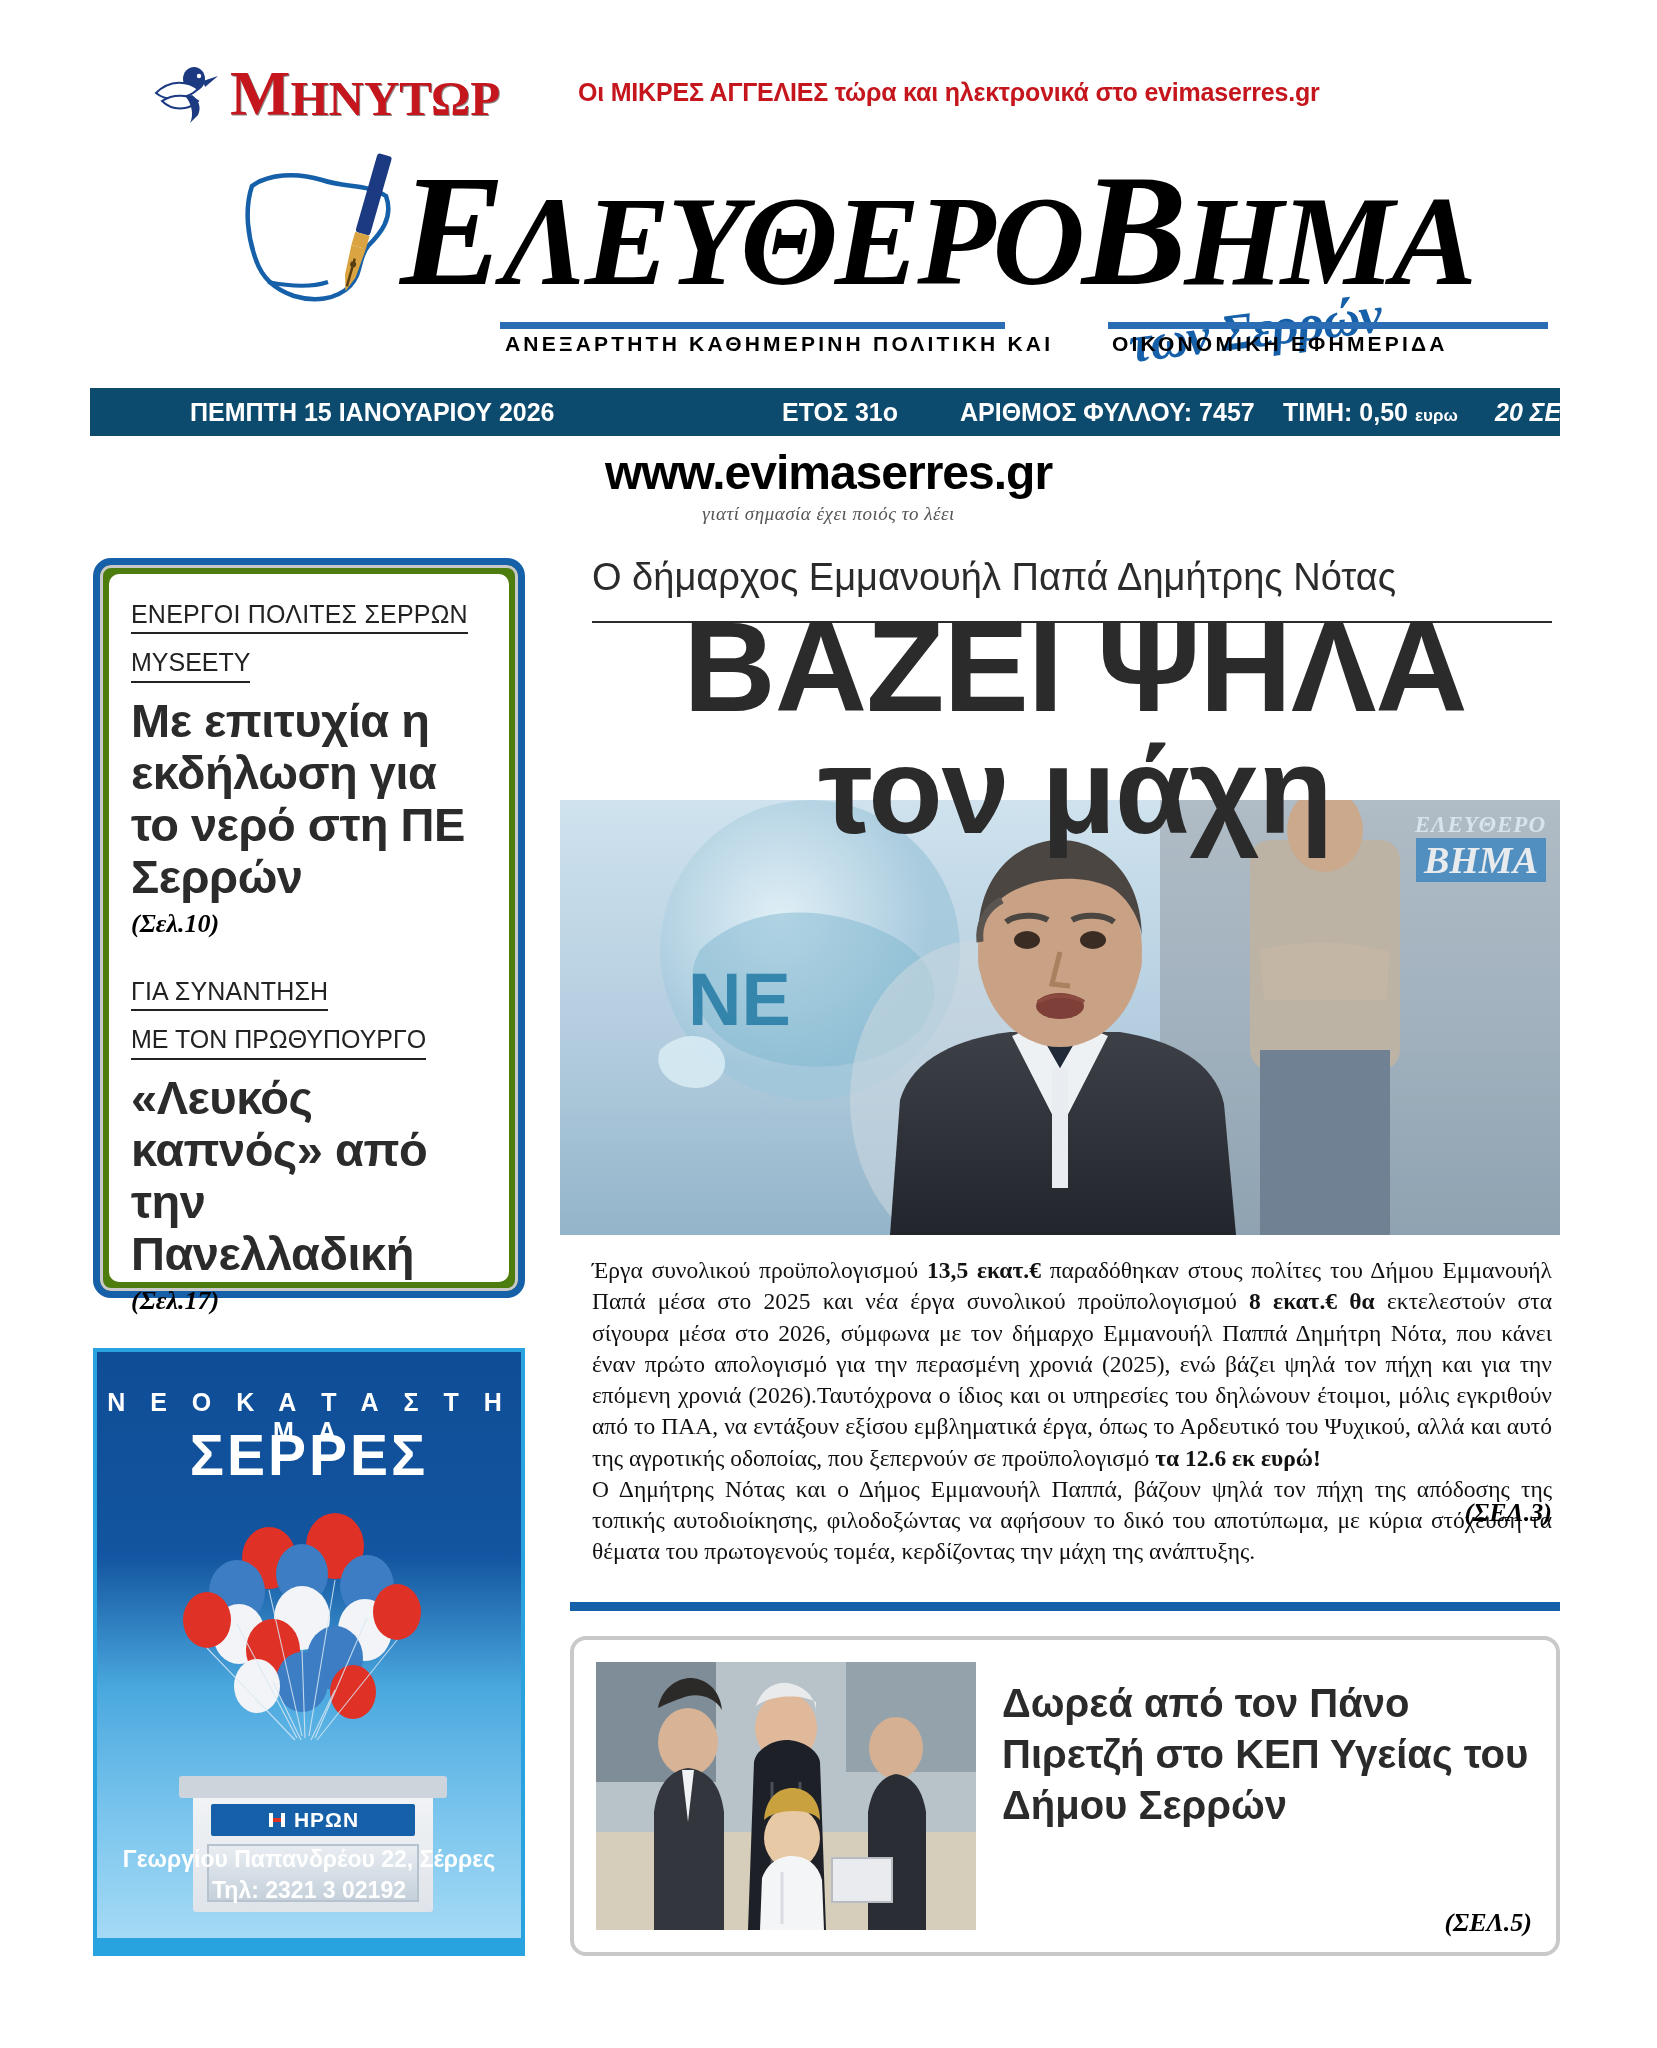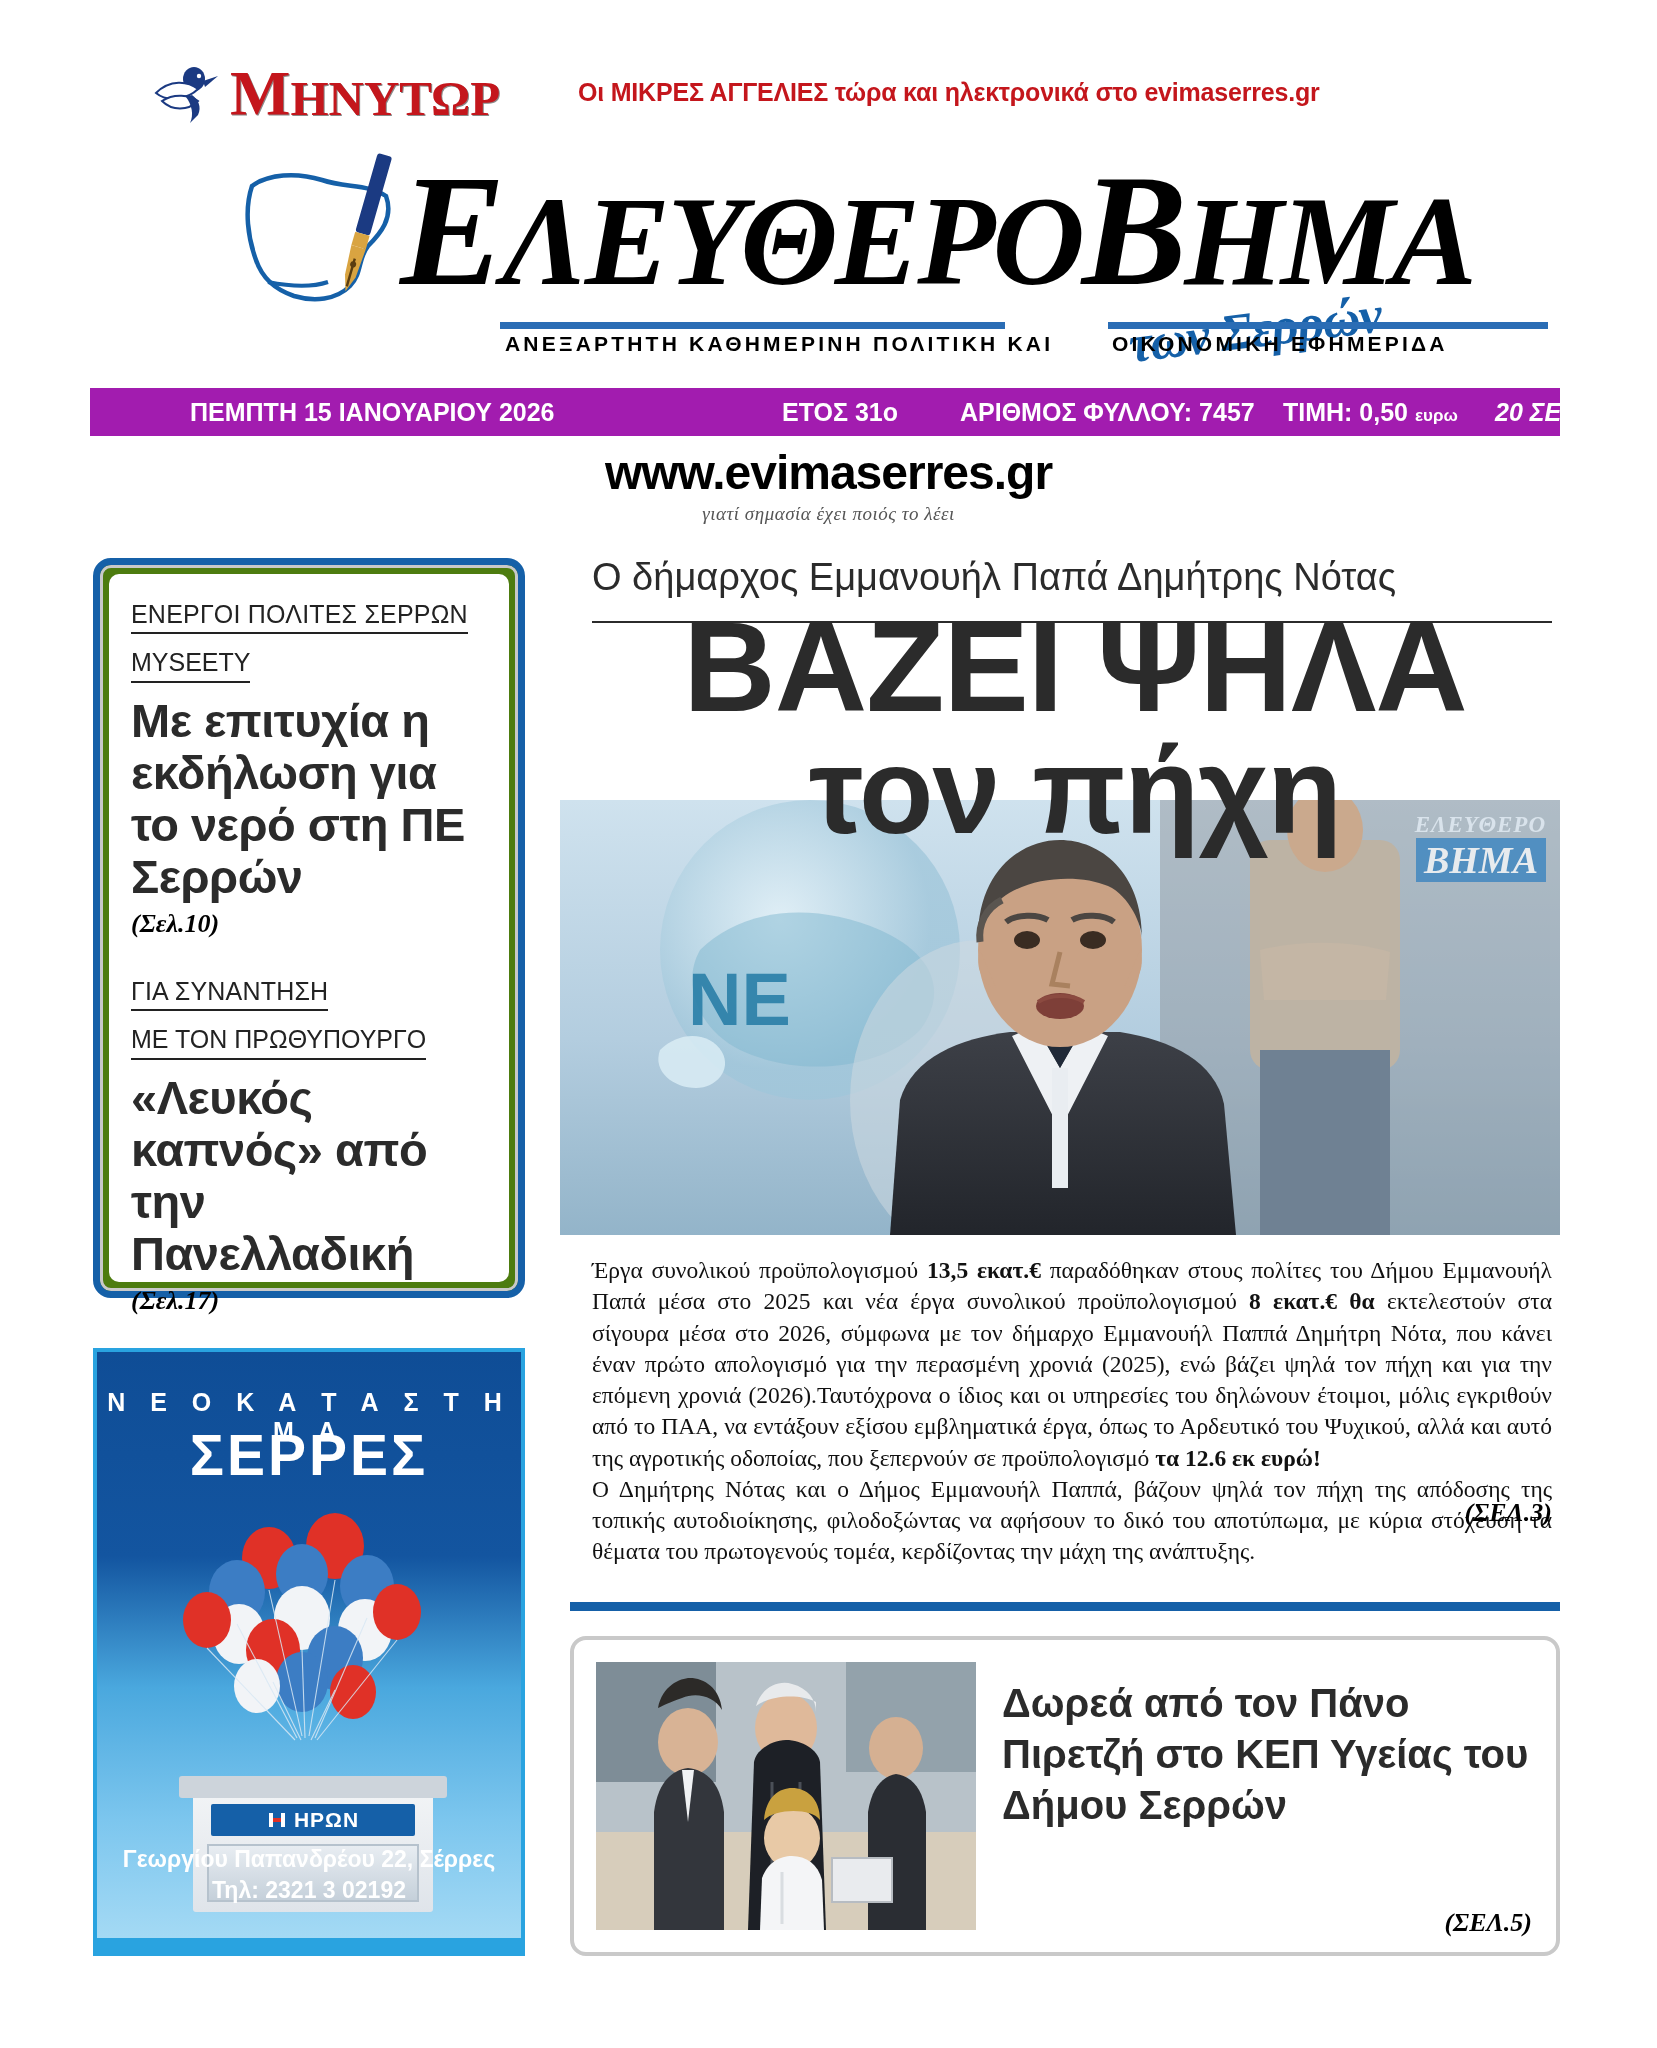--- a/index.html
+++ b/index.html
@@ -75,21 +75,21 @@
   }
   .sub-right{
     position:absolute; left:1112px; top:332px;
     font-size:21px; font-weight:bold; letter-spacing:3.2px;
     white-space:nowrap;
   }
 
   
   .date-bar{
     position:absolute; left:90px; top:388px; width:1470px; height:48px;
-    background:#a21caf;
+    background:#0c4a6e;
     display:flex; align-items:center;
     color:#fff; font-weight:bold; font-size:25px;
     white-space:nowrap;
   }
   .date-bar .d1{ position:absolute; left:100px; }
   .date-bar .d2{ position:absolute; left:692px; }
   .date-bar .d3{ position:absolute; left:870px; }
   .date-bar .d4{ position:absolute; left:1193px; }
   .date-bar .d5{ position:absolute; left:1405px; font-style:italic; }
   .date-bar .small{ font-size:17px; }
@@ -396,21 +396,21 @@
     <div>Γεωργίου Παπανδρέου 22, Σέρρες</div>
     <div>Τηλ: 2321 3 02192</div>
   </div>
   <div class="ad-bottombar"></div>
 </div>
 
 <div class="lead-kicker">Ο δήμαρχος Εμμανουήλ Παπά Δημήτρης Νότας</div>
 
 <div class="lead-h1">
   <span>ΒΑΖΕΙ ΨΗΛΑ</span>
-  <span class="l2">τον πήχη</span>
+  <span class="l2">τον μάχη</span>
 </div>
 
 <div class="lead-photo">
   <svg width="1000" height="435" viewBox="0 0 1000 435" preserveAspectRatio="none">
     <defs>
       <linearGradient id="bgG" x1="0" y1="0" x2="0" y2="1">
         <stop offset="0%" stop-color="#cfe2ee"></stop>
         <stop offset="55%" stop-color="#b3cddf"></stop>
         <stop offset="100%" stop-color="#93b4c9"></stop>
       </linearGradient>

